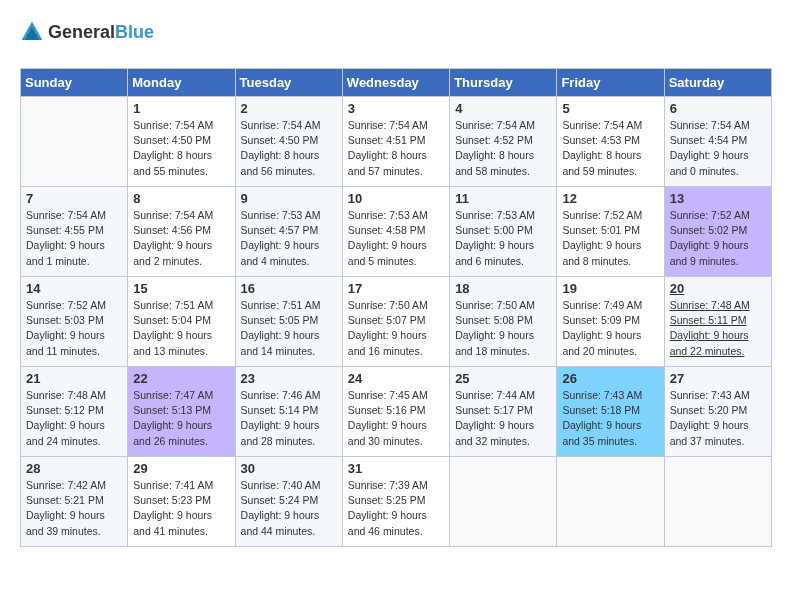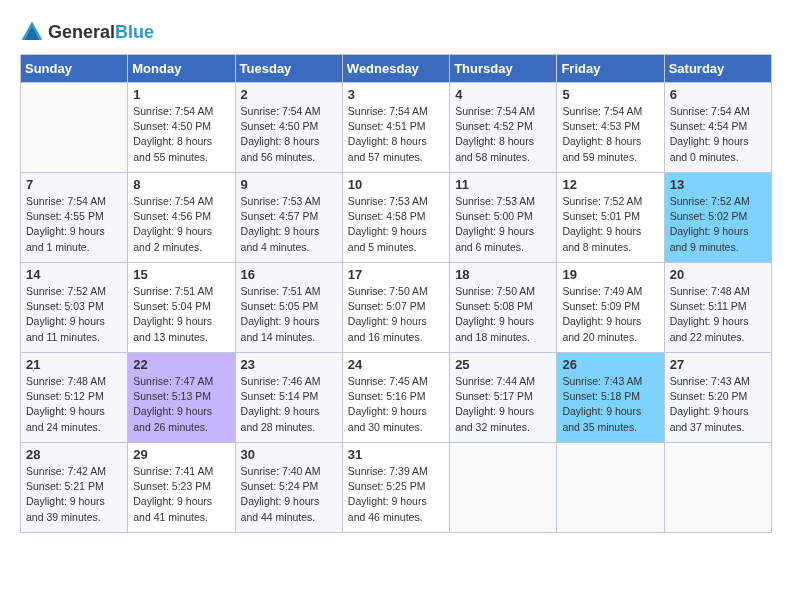--- a/index.html
+++ b/index.html
@@ -7,21 +7,21 @@
       font-family: Arial, sans-serif;
       background: #fff;
       width: 792px;
       min-height: 612px;
       padding: 20px;
     }
     .header-area {
       display: flex;
       justify-content: space-between;
       align-items: flex-start;
-      margin-bottom: 10px;
+      margin-bottom: 24px;
     }
     .logo {
       display: flex;
       align-items: center;
       gap: 4px;
     }
     .logo-text-general {
       font-size: 18px;
       font-weight: bold;
       color: #333;
@@ -173,21 +173,21 @@
           <div class="day-info">Sunrise: 7:53 AM<br>Sunset: 4:58 PM<br>Daylight: 9 hours<br>and 5 minutes.</div>
         </td>
         <td style="background: rgb(245, 247, 250);">
           <span class="day-num">11</span>
           <div class="day-info">Sunrise: 7:53 AM<br>Sunset: 5:00 PM<br>Daylight: 9 hours<br>and 6 minutes.</div>
         </td>
         <td style="background: rgb(255, 255, 255);">
           <span class="day-num">12</span>
           <div class="day-info">Sunrise: 7:52 AM<br>Sunset: 5:01 PM<br>Daylight: 9 hours<br>and 8 minutes.</div>
         </td>
-        <td style="background: #7dd3fc;">
+        <td style="background: #c4b5fd;">
           <span class="day-num">13</span>
           <div class="day-info">Sunrise: 7:52 AM<br>Sunset: 5:02 PM<br>Daylight: 9 hours<br>and 9 minutes.</div>
         </td>
       </tr>
       <tr>
         <td style="background: rgb(245, 247, 250);">
           <span class="day-num">14</span>
           <div class="day-info">Sunrise: 7:52 AM<br>Sunset: 5:03 PM<br>Daylight: 9 hours<br>and 11 minutes.</div>
         </td>
         <td style="background: rgb(255, 255, 255);">
@@ -203,21 +203,21 @@
           <div class="day-info">Sunrise: 7:50 AM<br>Sunset: 5:07 PM<br>Daylight: 9 hours<br>and 16 minutes.</div>
         </td>
         <td style="background: rgb(245, 247, 250);">
           <span class="day-num">18</span>
           <div class="day-info">Sunrise: 7:50 AM<br>Sunset: 5:08 PM<br>Daylight: 9 hours<br>and 18 minutes.</div>
         </td>
         <td style="background: rgb(255, 255, 255);">
           <span class="day-num">19</span>
           <div class="day-info">Sunrise: 7:49 AM<br>Sunset: 5:09 PM<br>Daylight: 9 hours<br>and 20 minutes.</div>
         </td>
-        <td style="background: rgb(245, 247, 250);">
+        <td style="background: rgb(245, 247, 250); text-decoration: underline;">
           <span class="day-num">20</span>
           <div class="day-info">Sunrise: 7:48 AM<br>Sunset: 5:11 PM<br>Daylight: 9 hours<br>and 22 minutes.</div>
         </td>
       </tr>
       <tr>
         <td style="background: rgb(245, 247, 250);">
           <span class="day-num">21</span>
           <div class="day-info">Sunrise: 7:48 AM<br>Sunset: 5:12 PM<br>Daylight: 9 hours<br>and 24 minutes.</div>
         </td>
         <td style="background: #c4b5fd;">

